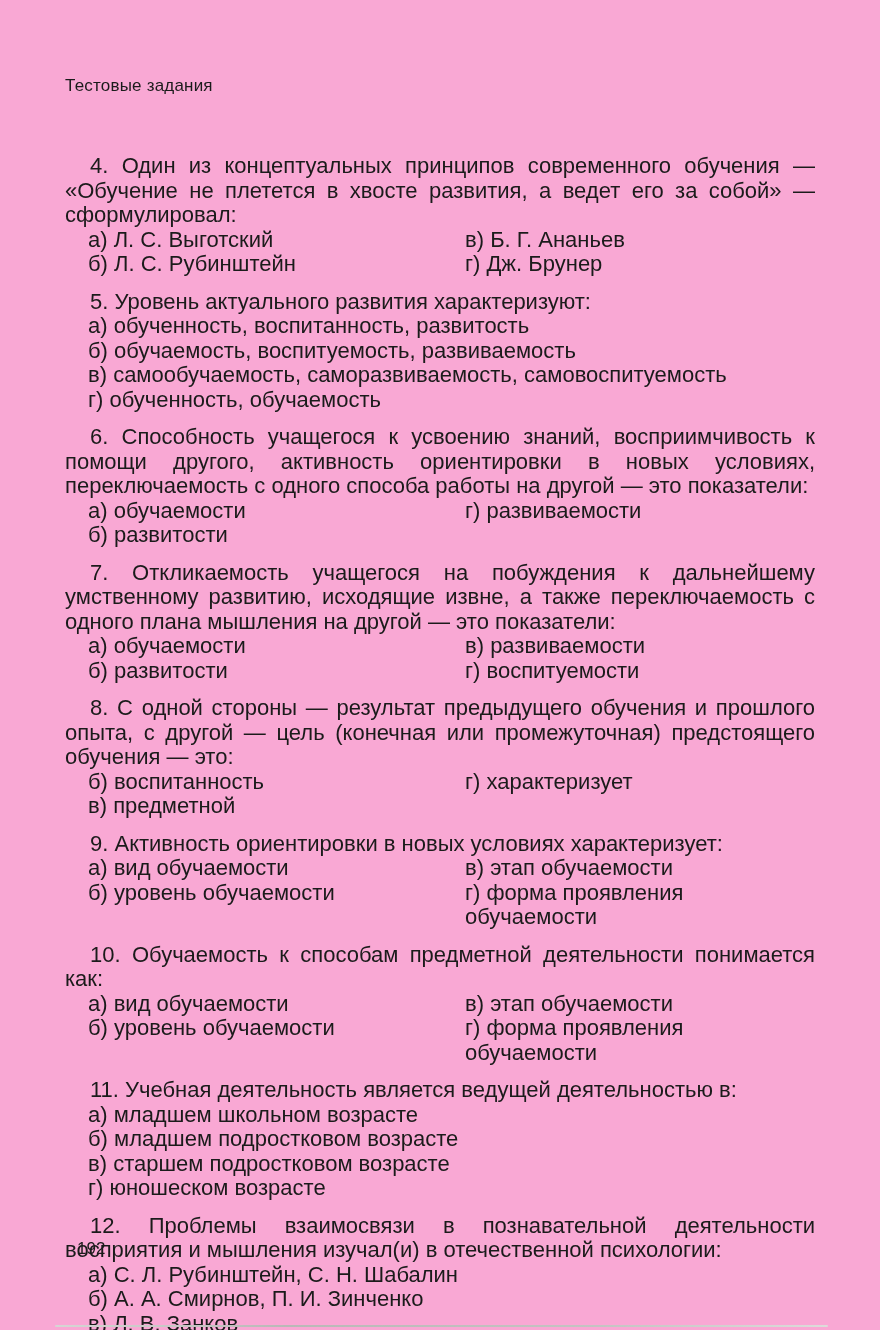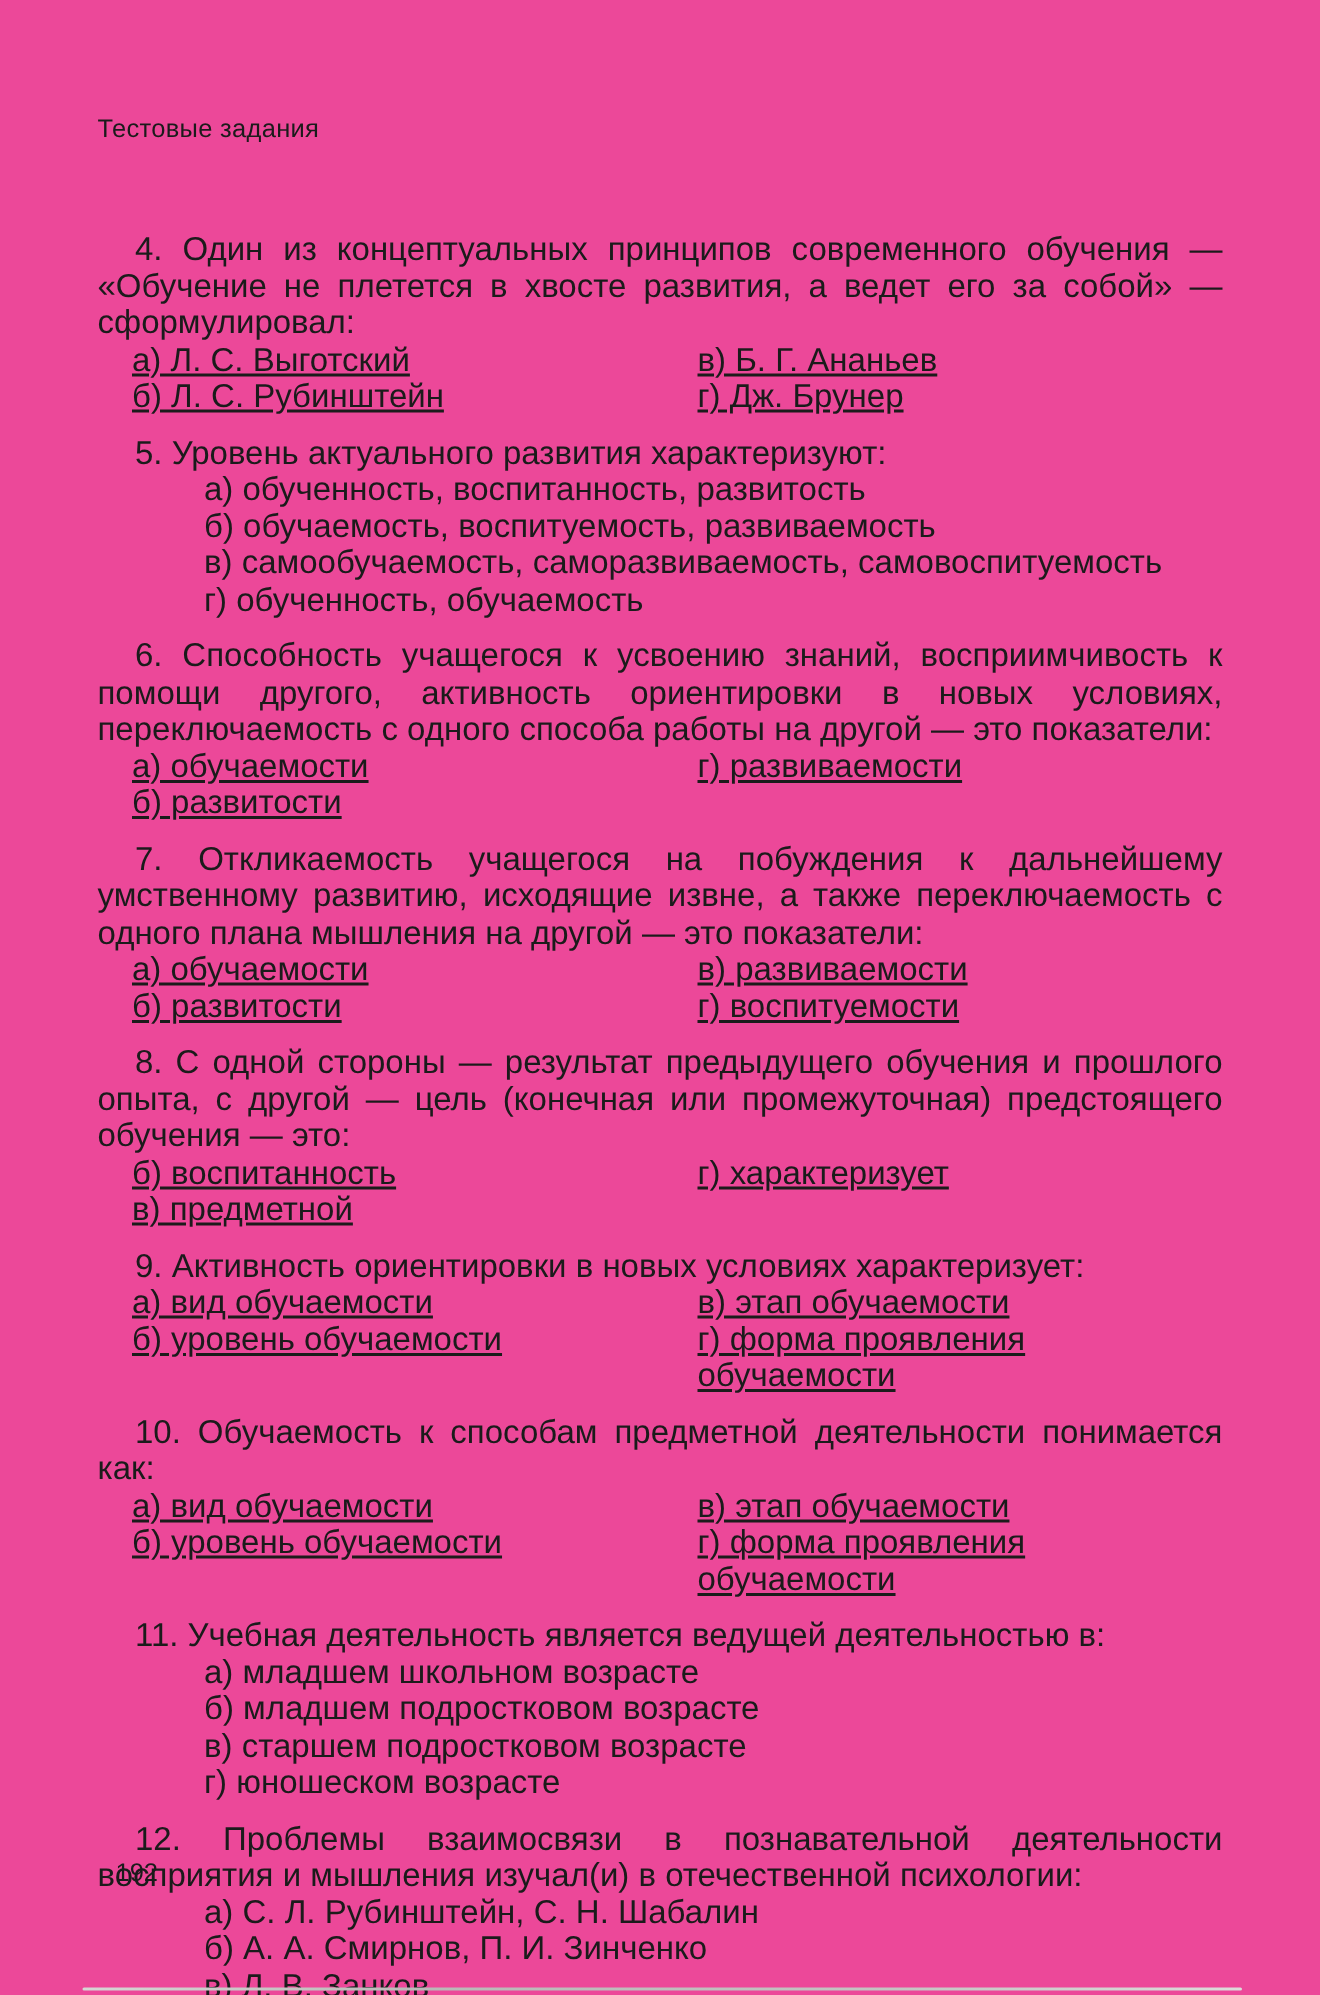--- a/index.html
+++ b/index.html
@@ -6,21 +6,21 @@
   html, body { background: #f5f5f3; }
   body {
     width: 880px; height: 1330px;
     font-family: "Liberation Sans", sans-serif;
     color: #1b1b1b;
     -webkit-font-smoothing: antialiased;
   }
   .page {
     position: relative;
     width: 880px; height: 1330px;
-    background: #ec4899;
+    background: #f9a8d4;
     padding: 74px 65px 0 65px;
     overflow: hidden;
   }
   .header {
     font-size: 17px;
     line-height: 24px;
     margin-bottom: 56px;
     letter-spacing: 0.2px;
   }
   .question {
@@ -31,23 +31,22 @@
   .qtext {
     text-align: justify;
     text-indent: 25px;
   }
   .opts { padding-left: 23px; }
   .opts.two-col {
     display: grid;
     grid-template-columns: 377px 1fr;
     grid-template-rows: auto auto;
     grid-auto-flow: column;
-    text-decoration: underline;
   }
-  .opts.single .opt { display: block; margin-left: 48px; }
+  .opts.single .opt { display: block; }
   .pagenum {
     position: absolute;
     left: 77px;
     top: 1237px;
     font-size: 17px;
     line-height: 24px;
   }
   .scan-edge {
     position: absolute;
     left: 55px; right: 52px;

